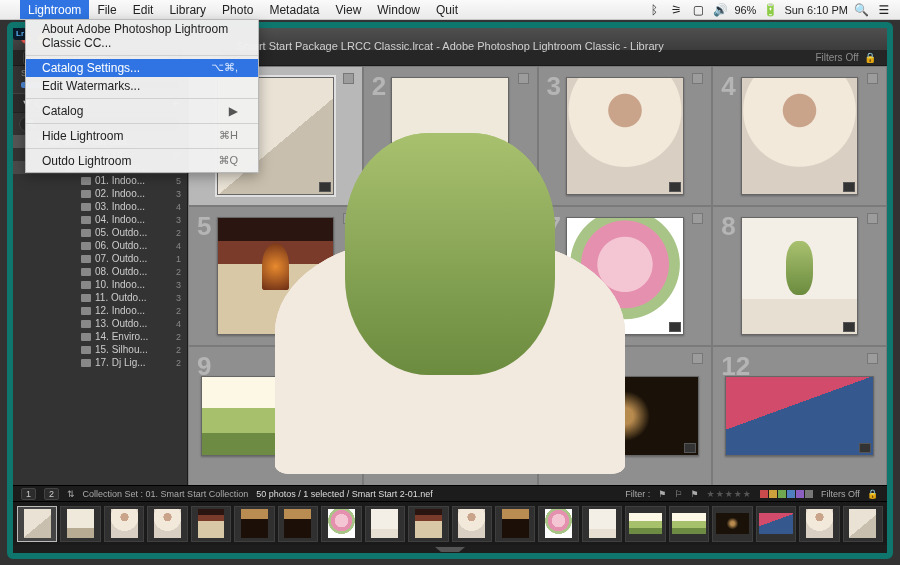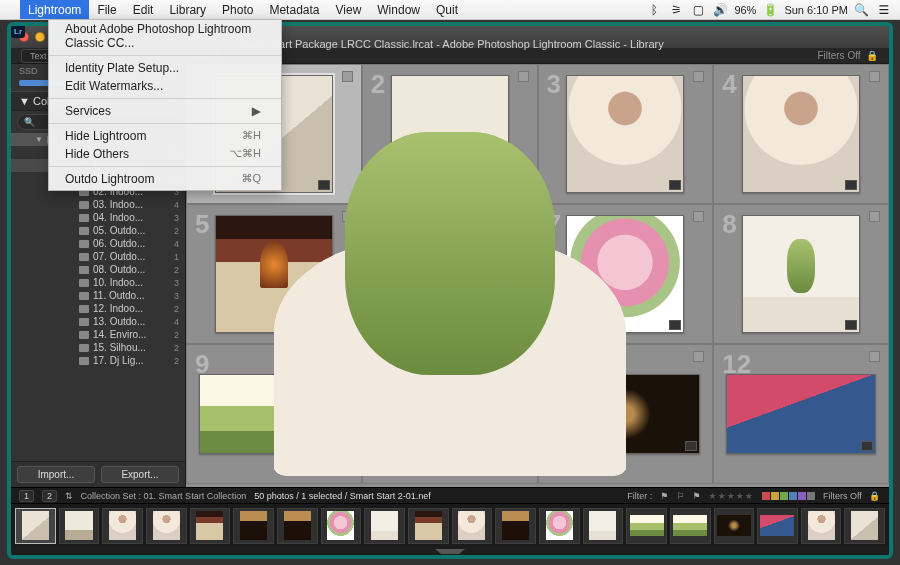--- a/index.html
+++ b/index.html
@@ -8,31 +8,31 @@
 
 .mac-bar { height: 20px; background: linear-gradient(#fafafa,#eaeaea); border-bottom: 1px solid #c7c7c7; display: flex; font-size: 12px; color: #222; }
 .mac-bar .apple { padding: 0 10px; font-size: 13px; }
 .mac-bar .m-item { padding: 0 8px; height: 100%; display: flex; align-items: center; }
 .mac-bar .m-item.active { background: #2f74e2; color: #fff; }
 .mac-bar .spacer { flex: 1; }
 .mac-status { display: flex; align-items: center; gap: 6px; padding-right: 8px; font-size: 11px; }
 .mac-status .ic { width: 16px; text-align: center; font-size: 12px; }
 
 
-.dropdown { position: absolute; top: 20px; left: 48px; width: 234px; background: rgba(240,240,240,0.98); border: 1px solid #b8b8b8; border-top: none; box-shadow: 0 4px 12px rgba(0,0,0,0.3); font-size: 12px; z-index: 100; padding-bottom: 2px; }
+.dropdown { position: absolute; top: 20px; left: 25px; width: 234px; background: rgba(240,240,240,0.98); border: 1px solid #b8b8b8; border-top: none; box-shadow: 0 4px 12px rgba(0,0,0,0.3); font-size: 12px; z-index: 100; padding-bottom: 2px; }
 .dd-item { padding: 2px 20px 2px 16px; display: flex; justify-content: space-between; color: #222; }
 .dd-item.disabled { color: #a8a8a8; }
 .dd-item.highlight { background: #2f74e2; color: #fff; }
 .dd-sep { height: 1px; background: #d0d0d0; margin: 3px 0; }
 .dd-item .sc { color: #777; font-size: 11px; }
 .dd-item.highlight .sc { color: #dbe8ff; }
 .dd-item .arrow { color: #555; }
 
 
-.win { position: absolute; top: 22px; left: 7px; right: 7px; bottom: 6px; background: #2b2b2b; border: 4px solid #0f766e; border-radius: 6px; overflow: hidden; display: flex; flex-direction: column; }
+.win { position: absolute; top: 22px; left: 7px; right: 7px; bottom: 6px; background: #2b2b2b; border: 6px solid #0f766e; border-radius: 6px; overflow: hidden; display: flex; flex-direction: column; }
 .titlebar { height: 22px; background: linear-gradient(#4f4f4f,#3c3c3c); display: flex; align-items: center; padding: 0 8px; color: #ccc; font-size: 11px; position: relative; }
 .tl-btn { width: 10px; height: 10px; border-radius: 50%; margin-right: 6px; border: 1px solid rgba(0,0,0,0.3); }
 .tl-red { background:#ff5f57;} .tl-yel{background:#febc2e;} .tl-grn{background:#28c840;}
 .titlebar .wintitle { position: absolute; left: 0; right: 0; text-align: center; color: #d0d0d0; pointer-events:none; }
 .titlebar .lrpill { width:14px; height:14px; background:#0a1a2a; border-radius:3px; display:flex; align-items:center; justify-content:center; color:#59b7ff; font-size:8px; font-weight:bold; margin-right:5px;}
 
 
 .toolbar2 { height: 16px; background: #262626; border-bottom: 1px solid #1a1a1a; display:flex; align-items:center; justify-content:flex-end; font-size:10px; color:#8c8c8c; gap:6px; padding:0 10px;}
 .segbtn { padding:1px 8px; background:#333; border:1px solid #444; border-radius:3px; color:#999; font-size:9px; }
 .segbtn.dark { background:#222;}
@@ -126,39 +126,36 @@
     <span class="ic">🔍</span>
     <span class="ic">☰</span>
   </div>
 </div>
 
 <div class="dropdown">
   <div class="dd-item">
       <span>About Adobe Photoshop Lightroom Classic CC...</span>
     </div>
   <div class="dd-sep"></div>
-  <div class="dd-item">
-      <span>Identity Plate Setup...</span>
+  <div class="dd-item highlight">
+      <span>Catalog Settings...</span>
+      <span class="sc">⌥⌘,</span>
     </div>
   <div class="dd-item">
       <span>Edit Watermarks...</span>
     </div>
   <div class="dd-sep"></div>
   <div class="dd-item">
-      <span>Services</span>
+      <span>Catalog</span>
       <span class="arrow">▶</span>
     </div>
   <div class="dd-sep"></div>
   <div class="dd-item">
       <span>Hide Lightroom</span>
       <span class="sc">⌘H</span>
-    </div>
-  <div class="dd-item">
-      <span>Hide Others</span>
-      <span class="sc">⌥⌘H</span>
     </div>
   <div class="dd-sep"></div>
   <div class="dd-item">
       <span>Outdo Lightroom</span>
       <span class="sc">⌘Q</span>
     </div>
 </div>
 
 <div class="win">
   <div class="titlebar">
@@ -293,24 +290,20 @@
               <span class="nm">15. Silhou...</span>
               <span class="ct">2</span>
             </div>
             <div class="tree-row indent3">
               <span class="ch"></span>
               <span class="fic"></span>
               <span class="nm">17. Dj Lig...</span>
               <span class="ct">2</span>
             </div>
           </div>
-      </div>
-      <div class="left-btns">
-        <div class="lbtn">Import...</div>
-        <div class="lbtn">Export...</div>
       </div>
     </div>
 
     <div class="grid-wrap">
       <div class="grid" id="grid">
           <div class="cell sel">
             <span class="num">1</span>
             <span class="flag-sq"></span>
             <div class="thumb p-portrait">
               <span class="badge"></span>

